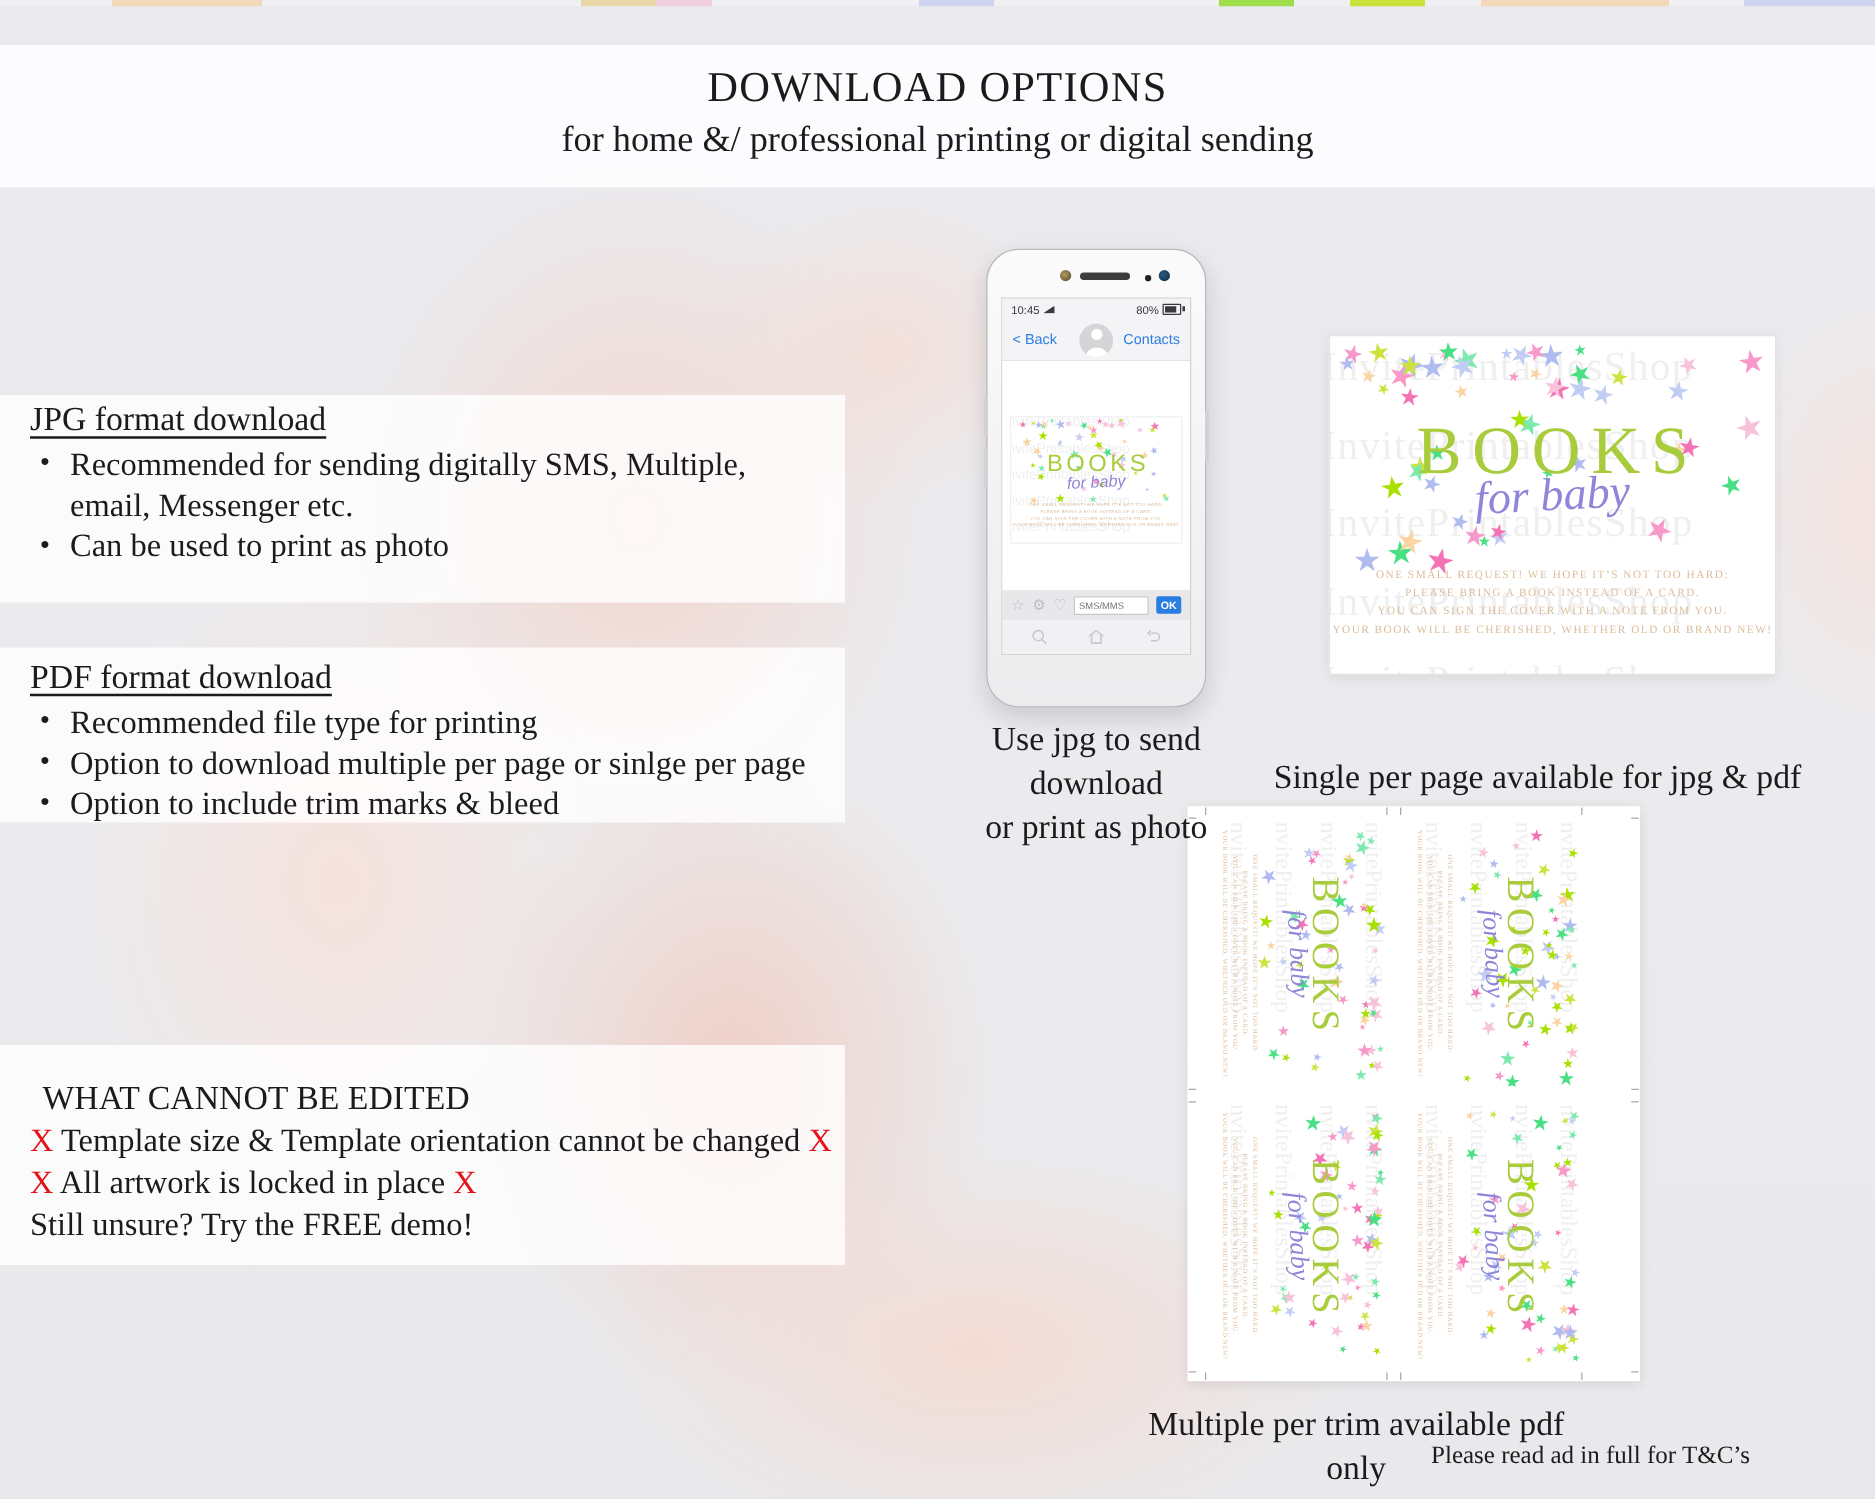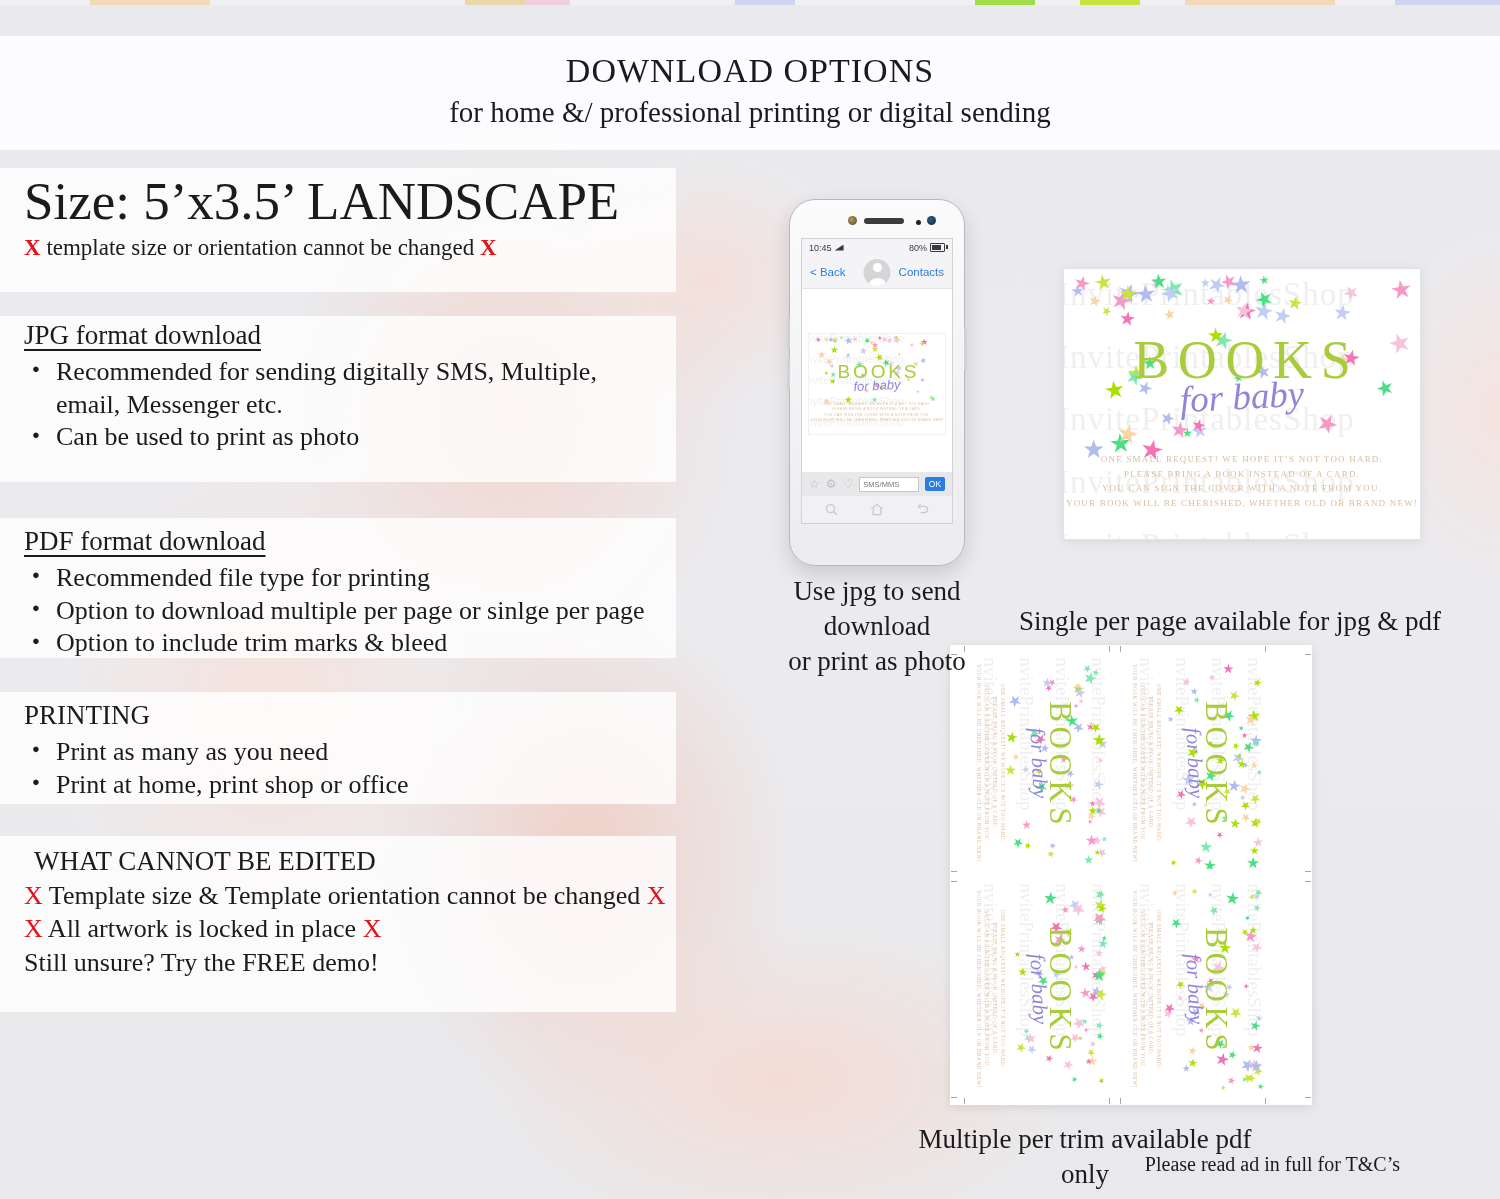--- a/index.html
+++ b/index.html
@@ -32,21 +32,21 @@
 
   .left-band{position:absolute;left:0;width:676px;background:rgba(255,255,255,.8);z-index:1;box-sizing:border-box;padding-left:24px;}
   #size-band{top:168px;height:124px;padding-top:4px;}
   #size-title{font-size:53px;line-height:1.1;}
   #size-note{font-size:23px;margin-top:5px;}
   #size-note .xred{font-weight:700;}
 
   #jpg-band{top:316px;height:166px;padding-top:3px;}
   #pdf-band{top:518px;height:140px;padding-top:7px;}
   #print-band{top:692px;height:112px;padding-top:7px;}
-  #edit-band{top:836px;height:176px;padding-top:9px;}
+  #edit-band{top:836px;height:176px;padding-top:26px;}
 
   .sec-title{font-size:27px;line-height:1.25;}
   .sec-title.u{text-decoration:underline;text-underline-offset:5px;}
   ul.bullets{list-style:none;margin:3px 0 0;padding:0;font-size:26px;line-height:1.26;max-width:640px;}
   ul.bullets li{position:relative;padding-left:32px;}
   ul.bullets li::before{content:"●";position:absolute;left:8px;top:.42em;font-size:.5em;}
   #edit-band .sec-title{padding-left:10px;}
   .xline{font-size:26px;line-height:1.29;}
   #edit-footer{font-size:26px;line-height:1.29;}
 
@@ -71,21 +71,21 @@
   .bat::before{content:"";position:absolute;left:1px;top:1px;bottom:1px;width:70%;background:#3a3a3e;}
   .bat::after{content:"";position:absolute;right:-4px;top:1px;width:2px;height:4px;background:#3a3a3e;}
   .p-nav{height:32px;background:#f4f4f6;border-bottom:1px solid #e3e3e6;display:flex;justify-content:space-between;align-items:center;padding:0 8px;font-size:11.5px;position:relative;}
   .avatar{position:absolute;left:50%;top:3px;transform:translateX(-50%);width:27px;height:27px;border-radius:50%;background:#d5d5d8;overflow:hidden;}
   .avatar::before{content:"";position:absolute;left:50%;top:4px;transform:translateX(-50%);width:9px;height:9px;border-radius:50%;background:#fff;}
   .avatar::after{content:"";position:absolute;left:50%;bottom:-5px;transform:translateX(-50%);width:17px;height:13px;border-radius:50%;background:#fff;}
   .p-body{flex:1;position:relative;background:#fff;}
   .p-toolbar{height:24px;background:#e8e8ea;display:flex;align-items:center;gap:6px;padding:0 7px;}
   .tb-icon{font-family:"DejaVu Sans",sans-serif;color:#bfbfc3;font-size:12px;line-height:1;}
   .sms-input{flex:1;height:13px;border:1px solid #c8c8cc;background:#fff;font-size:7.5px;color:#b8b8bc;padding:0 3px;font-family:"Liberation Sans",sans-serif;min-width:0;}
-  .ok-btn{width:20px;height:14px;color:#fff;font-size:8.5px;font-weight:400;display:flex;align-items:center;justify-content:center;border-radius:2px;background:#2a7de1;}
+  .ok-btn{width:20px;height:14px;color:#fff;font-size:8.5px;font-weight:700;display:flex;align-items:center;justify-content:center;border-radius:2px;background:#2a7de1;}
   .p-navbar{height:27px;background:#f1f1f3;display:flex;align-items:center;justify-content:space-between;padding:0 22px;}
 
   
   .card{background:#fff;position:relative;overflow:hidden;}
   .card-inner{position:absolute;inset:0;text-align:center;z-index:2;}
   .card-title{font-weight:400;}
   .card-script{font-style:italic;transform:rotate(-3deg);}
   .wm{position:absolute;inset:-6px;color:rgba(125,125,125,.12);line-height:1.9;overflow:hidden;z-index:0;}
   .stars{position:absolute;inset:0;pointer-events:none;z-index:1;}
   .star{position:absolute;font-family:"DejaVu Sans",sans-serif;line-height:1;}
@@ -133,53 +133,38 @@
   <div class="blob" id="blob3"></div>
   <div class="blob" id="blob4"></div>
   <div class="blob" id="blob5"></div>
   <div class="blob" id="blob6"></div>
 
   <div id="header-band">
     <div id="header-title">DOWNLOAD OPTIONS</div>
     <div id="header-sub">for home &amp;/ professional printing or digital sending</div>
   </div>
 
-  <div class="left-band" id="size-band">
-    <div id="size-title">Size: 5’x3.5’ LANDSCAPE</div>
-    <div id="size-note">
-      <span class="xred" style="color: rgb(227, 19, 27);">X</span>
-      <span>template size or orientation cannot be changed</span>
-      <span class="xred" style="color: rgb(227, 19, 27);">X</span>
-    </div>
-  </div>
 
   <div class="left-band" id="jpg-band">
     <div class="sec-title u">JPG format download</div>
     <ul class="bullets">
       <li>Recommended for sending digitally SMS, Multiple, email, Messenger etc.</li>
       <li>Can be used to print as photo</li>
     </ul>
   </div>
 
   <div class="left-band" id="pdf-band">
     <div class="sec-title u">PDF format download</div>
     <ul class="bullets">
       <li>Recommended file type for printing</li>
       <li>Option to download multiple per page or sinlge per page</li>
       <li>Option to include trim marks &amp; bleed</li>
     </ul>
   </div>
 
-  <div class="left-band" id="print-band">
-    <div class="sec-title">PRINTING</div>
-    <ul class="bullets">
-      <li>Print as many as you need</li>
-      <li>Print at home, print shop or office</li>
-    </ul>
-  </div>
 
   <div class="left-band" id="edit-band">
     <div class="sec-title" id="edit-title">WHAT CANNOT BE EDITED</div>
     <div class="xline">
       <span class="xred" style="color: rgb(227, 19, 27);">X</span>
       <span>Template size &amp; Template orientation cannot be changed</span>
       <span class="xred" style="color: rgb(227, 19, 27);">X</span>
     </div>
     <div class="xline">
       <span class="xred" style="color: rgb(227, 19, 27);">X</span>

